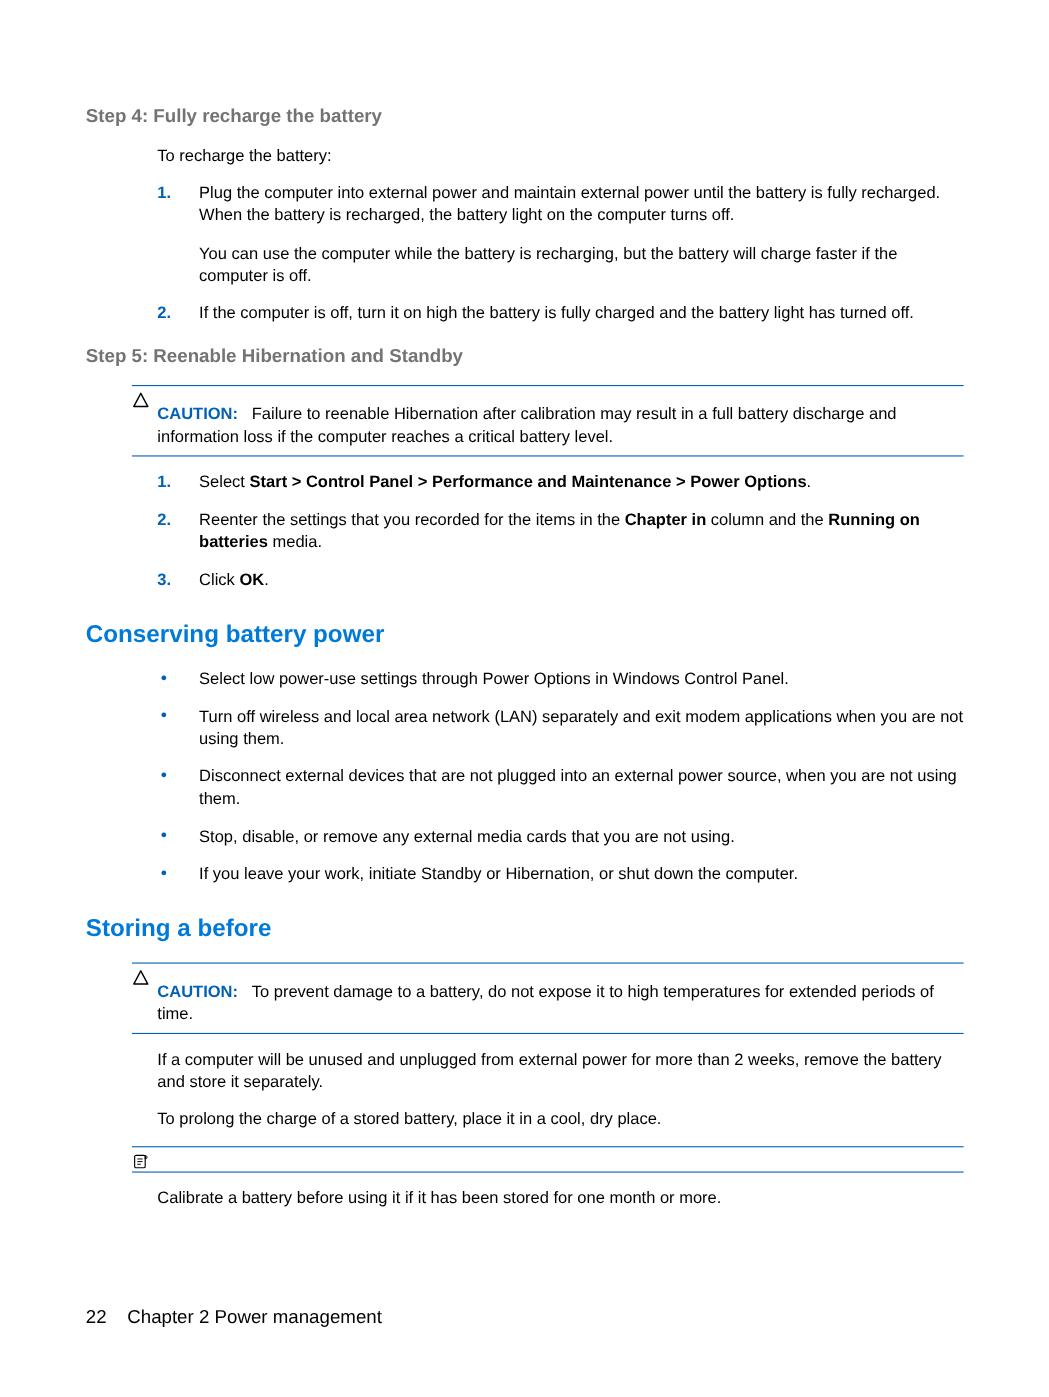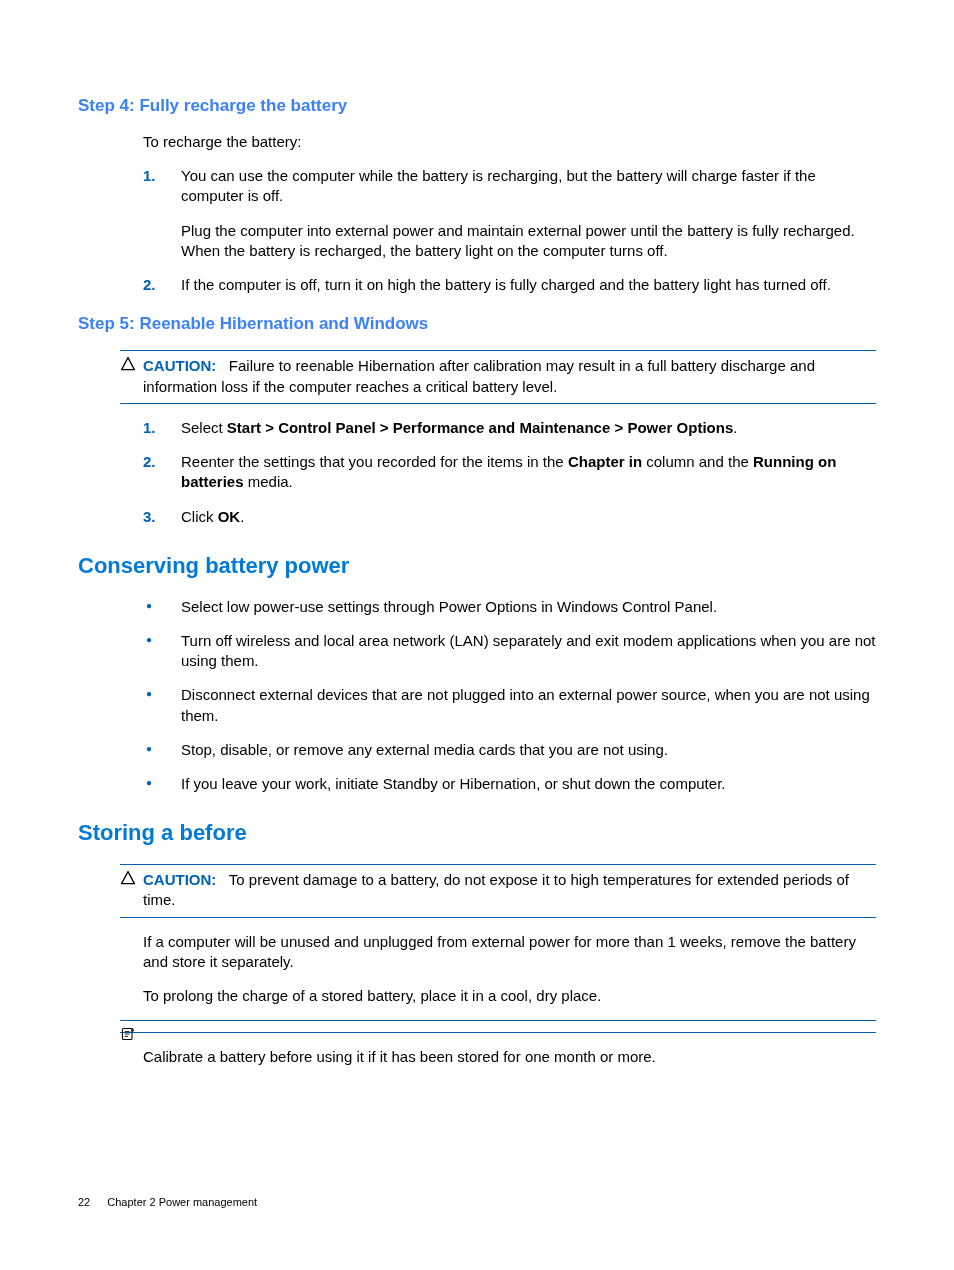--- a/index.html
+++ b/index.html
@@ -8,21 +8,21 @@
     font-size: 15px;
     color: #000;
     background: #fff;
     width: 954px;
     height: 1270px;
     position: relative;
     padding: 95px 78px 0 78px;
     line-height: 1.35;
   }
   .h3 {
-    color: #3b82f6;
+    color: #737373;
     font-size: 17px;
     font-weight: bold;
     margin-bottom: 14px;
   }
   .h2 {
     color: #007ad9;
     font-size: 22px;
     font-weight: bold;
     margin-top: 24px;
     margin-bottom: 16px;
@@ -65,21 +65,21 @@
     position: absolute;
     left: 3px;
     top: 2px;
     color: #0061b5;
     font-size: 10px;
   }
   .callout {
     margin-left: 42px;
     border-top: 1px solid #0061b5;
     border-bottom: 1px solid #0061b5;
-    padding: 5px 0 6px 0;
+    padding: 16px 0 6px 0;
     margin-bottom: 14px;
     position: relative;
   }
   .callout .icon {
     position: absolute;
     left: 0;
     top: 5px;
     width: 18px;
     height: 18px;
   }
@@ -94,43 +94,43 @@
     margin-left: 65px;
     margin-bottom: 14px;
   }
   .key {
     color: #0061b5;
   }
   .footer {
     position: absolute;
     bottom: 60px;
     left: 78px;
-    font-size: 11px;
+    font-size: 17px;
   }
   .footer .pnum { margin-right: 14px; }
   svg { display: block; }
 </style>
 </head>
 <body>
 
 <div class="h3">Step 4: Fully recharge the battery</div>
 <div class="intro">To recharge the battery:</div>
 <ol class="numbered">
   <li>
     <span class="num">1.</span>
+    <p>Plug the computer into external power and maintain external power until the battery is fully recharged. When the battery is recharged, the battery light on the computer turns off.</p>
     <p>You can use the computer while the battery is recharging, but the battery will charge faster if the computer is off.</p>
-    <p>Plug the computer into external power and maintain external power until the battery is fully recharged. When the battery is recharged, the battery light on the computer turns off.</p>
   </li>
   <li>
     <span class="num">2.</span>
     <p>If the computer is off, turn it on high the battery is fully charged and the battery light has turned off.</p>
   </li>
 </ol>
 
-<div class="h3" style="margin-top:18px">Step 5: Reenable Hibernation and Windows</div>
+<div class="h3" style="margin-top:18px">Step 5: Reenable Hibernation and Standby</div>
 <div class="callout">
   <span class="icon">
     <svg viewBox="0 0 20 20" width="16" height="16">
         <path d="M10 2 L18 17 L2 17 Z" fill="none" stroke="#000" stroke-width="1.6" stroke-linejoin="round"></path>
       </svg>
   </span>
   <div class="body">
     <span class="label">CAUTION:</span>&nbsp;&nbsp;&nbsp;<span>Failure to reenable Hibernation after calibration may result in a full battery discharge and information loss if the computer reaches a critical battery level.</span>
   </div>
 </div>
@@ -162,21 +162,21 @@
 <div class="callout">
   <span class="icon">
     <svg viewBox="0 0 20 20" width="16" height="16">
         <path d="M10 2 L18 17 L2 17 Z" fill="none" stroke="#000" stroke-width="1.6" stroke-linejoin="round"></path>
       </svg>
   </span>
   <div class="body">
     <span class="label">CAUTION:</span>&nbsp;&nbsp;&nbsp;<span>To prevent damage to a battery, do not expose it to high temperatures for extended periods of time.</span>
   </div>
 </div>
-<div class="para">If a computer will be unused and unplugged from external power for more than 1 weeks, remove the battery and store it separately.</div>
+<div class="para">If a computer will be unused and unplugged from external power for more than 2 weeks, remove the battery and store it separately.</div>
 <div class="para">To prolong the charge of a stored battery, place it in a cool, dry place.</div>
 <div class="callout">
   <span class="icon">
     <svg viewBox="0 0 20 20" width="16" height="16">
       <rect x="3" y="3" width="12" height="14" rx="1.5" fill="none" stroke="#000" stroke-width="1.3"></rect>
       <path d="M6 7h6M6 10h6M6 13h4" stroke="#000" stroke-width="1.1"></path>
       <path d="M15 3c1.2 0 2 .8 2 2v1l-2 1V3z" fill="none" stroke="#000" stroke-width="1.1"></path>
     </svg>
   </span>
 </div>

